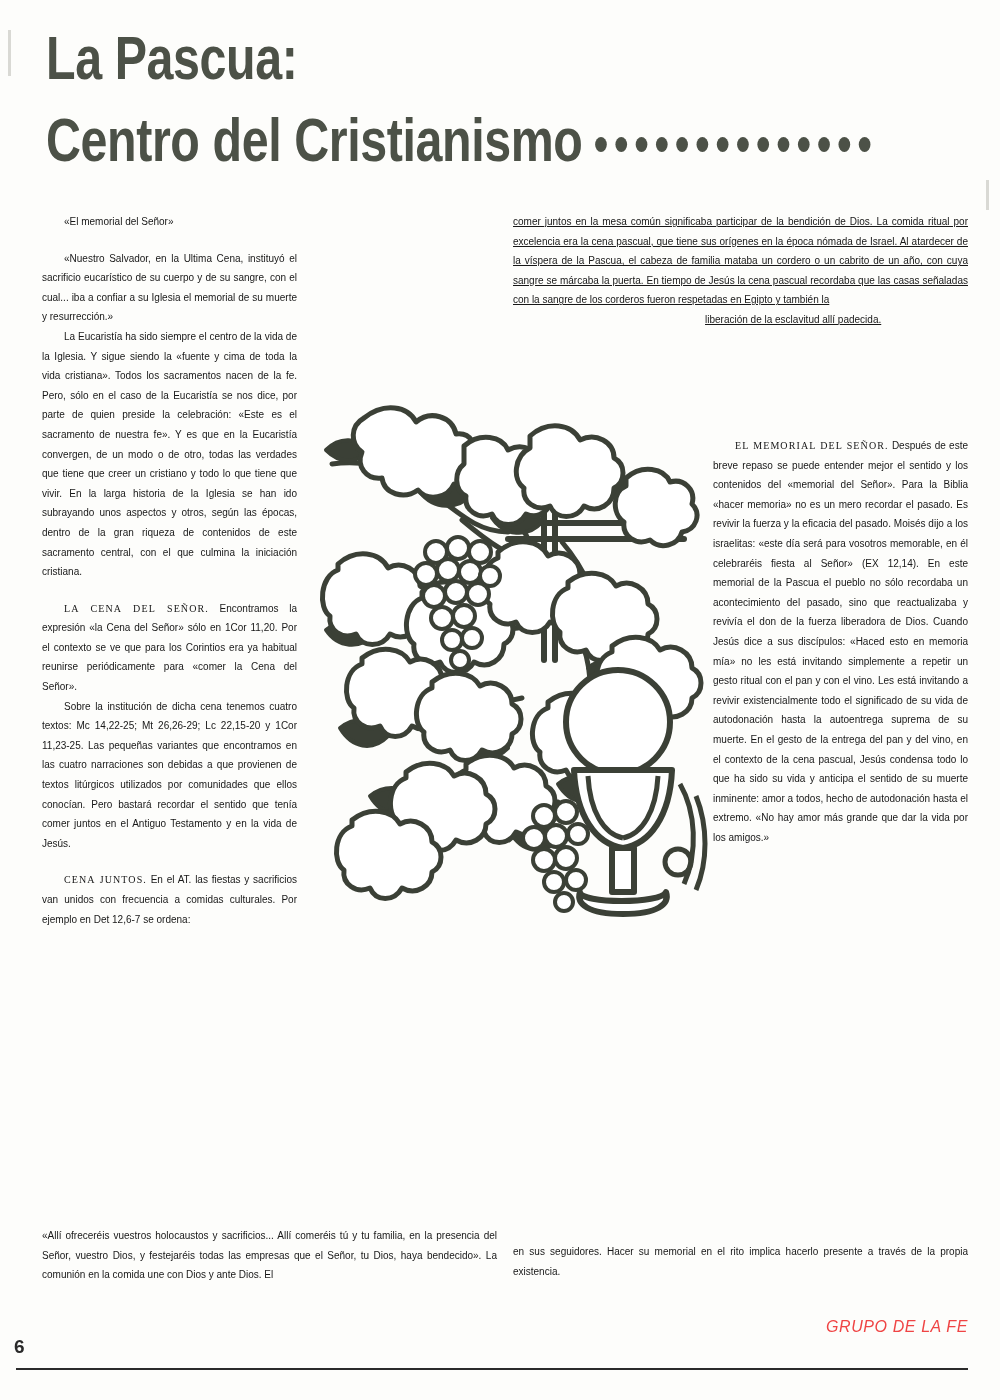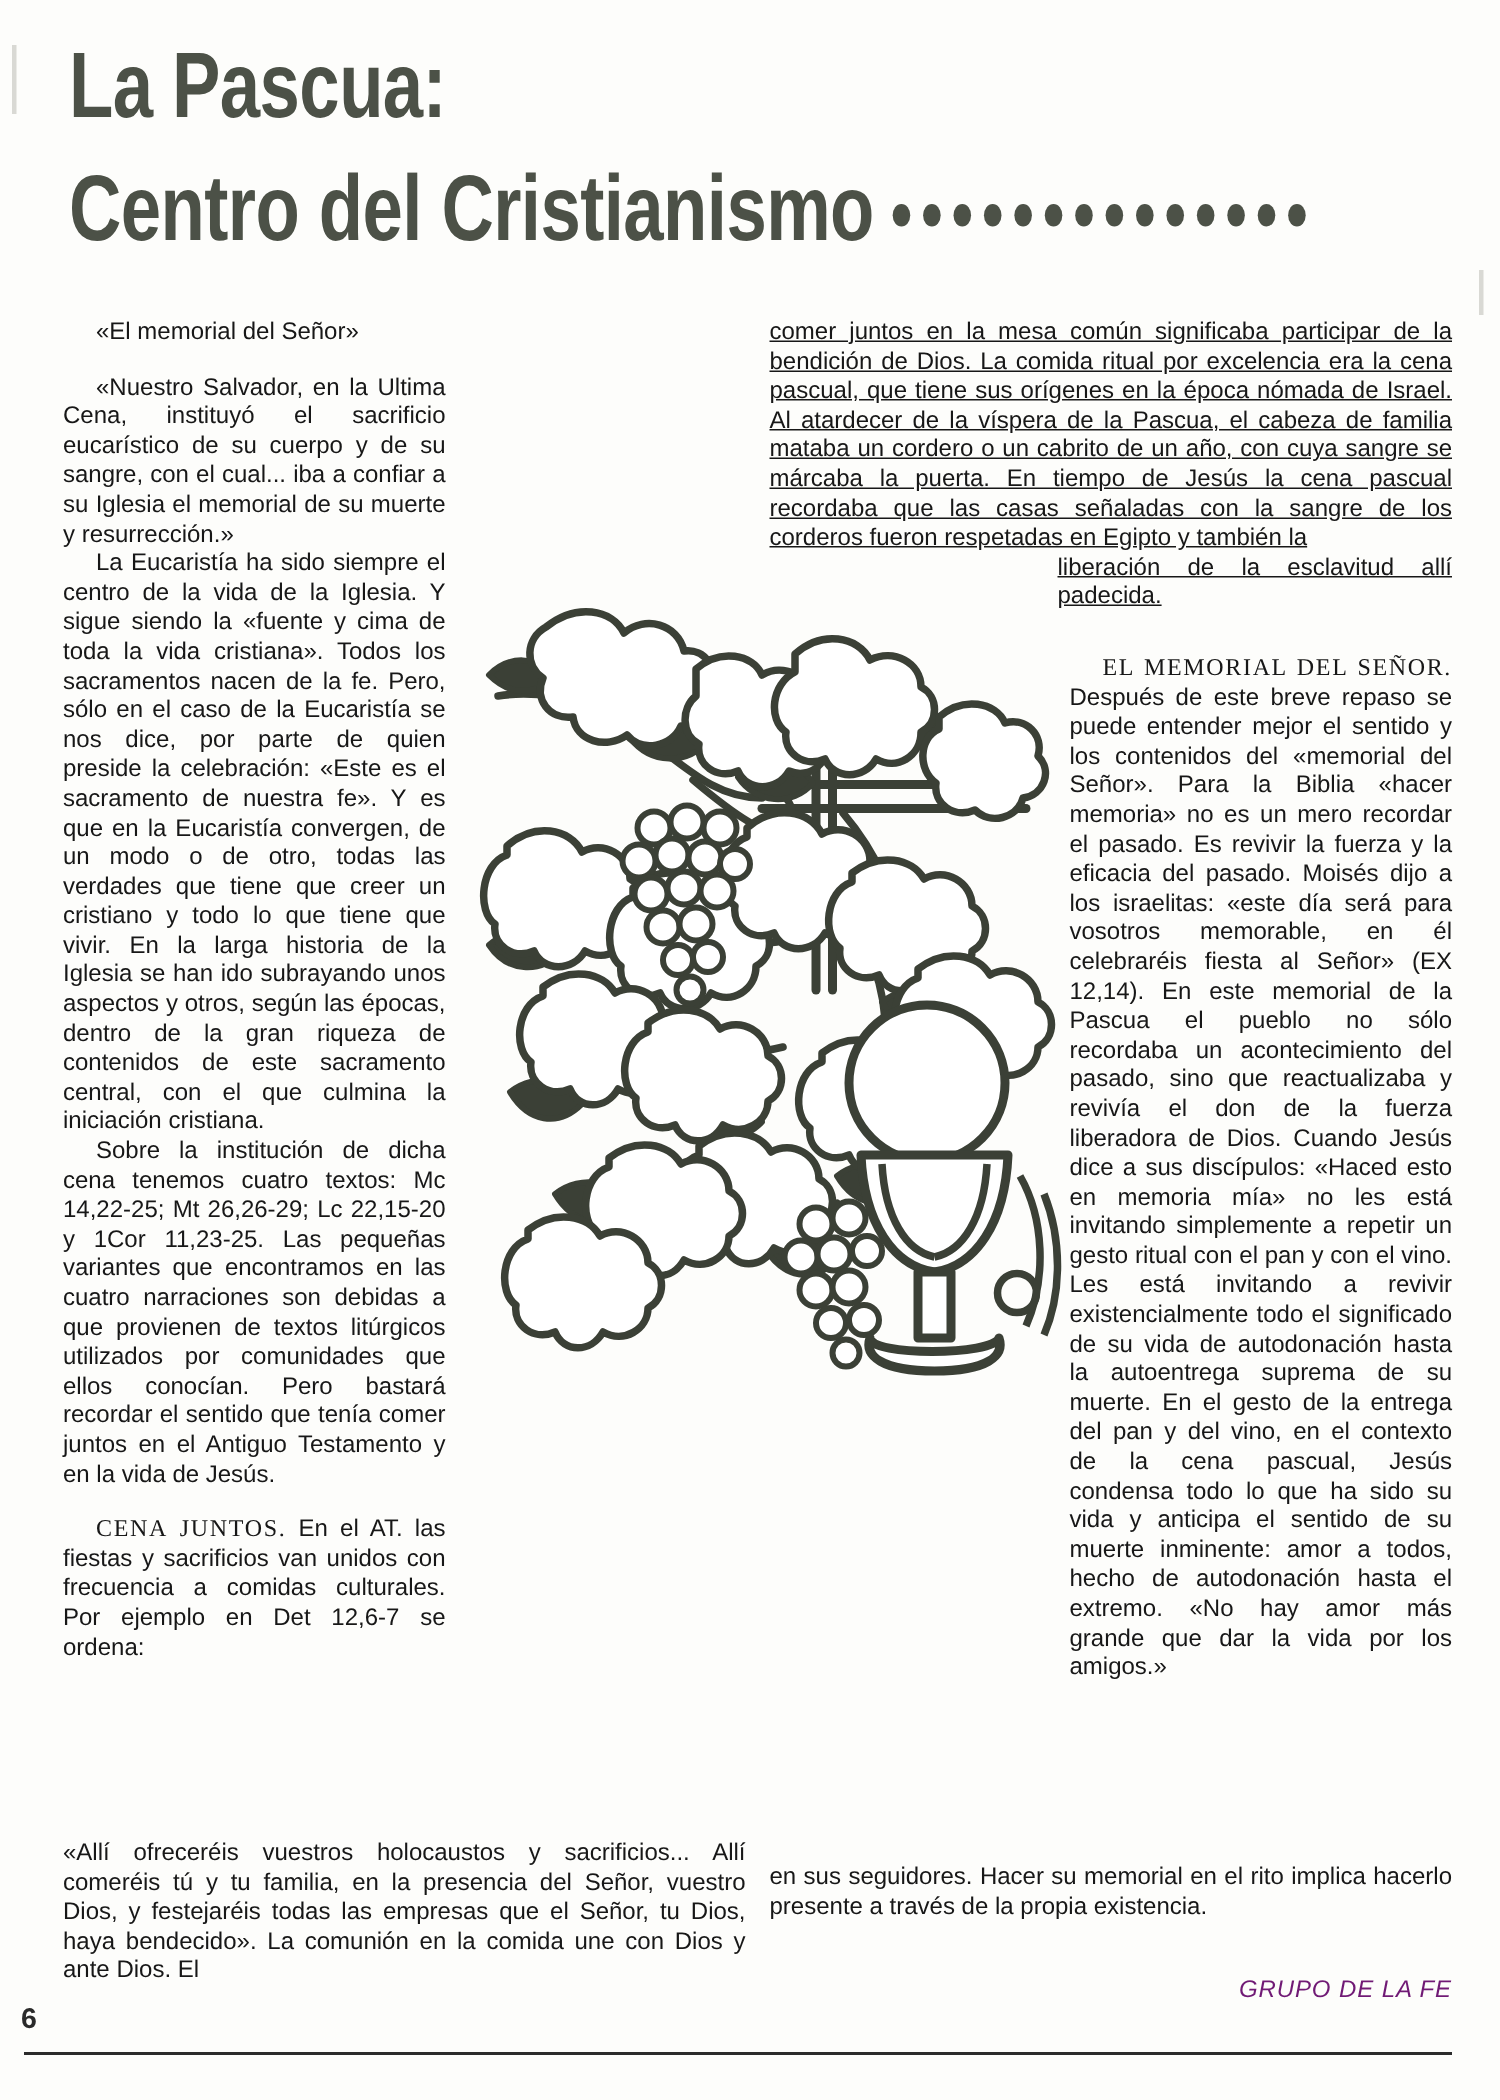--- a/index.html
+++ b/index.html
@@ -59,21 +59,21 @@
     width: 15px;
     height: 15px;
     border-radius: 50%;
     background: #4c5147;
     margin-right: 11px;
   }
 
   
   .bodytext {
     font-family: "Liberation Sans", sans-serif;
-    font-size: 16px;
+    font-size: 10px;
     line-height: 19.6px;
     color: #171717;
     text-align: justify;
     -webkit-hyphens: none;
     hyphens: none;
   }
   .bodytext p { margin: 0; }
   .indent { text-indent: 22px; }
   .smallcaps-lead { letter-spacing: 1.1px; font-family: Liberation Serif, serif; }
 
@@ -123,21 +123,21 @@
   .byline {
     position: absolute;
     left: 513px;
     top: 1318px;
     width: 455px;
     text-align: right;
     font-family: "Liberation Sans", sans-serif;
     font-style: italic;
     font-size: 16px;
     letter-spacing: 0.6px;
-    color: #701a75;
+    color: #ef4444;
   }
 
   
   .illustration {
     position: absolute;
     left: 312px;
     top: 392px;
     width: 396px;
     height: 566px;
   }
@@ -201,20 +201,21 @@
     <div class="title-line title-line-2">
       <span>Centro del Cristianismo</span>
       <span class="dot-leader" id="dot-leader"><i style="background: rgb(76, 81, 71);"></i><i style="background: rgb(76, 81, 71);"></i><i style="background: rgb(76, 81, 71);"></i><i style="background: rgb(76, 81, 71);"></i><i style="background: rgb(76, 81, 71);"></i><i style="background: rgb(76, 81, 71);"></i><i style="background: rgb(76, 81, 71);"></i><i style="background: rgb(76, 81, 71);"></i><i style="background: rgb(76, 81, 71);"></i><i style="background: rgb(76, 81, 71);"></i><i style="background: rgb(76, 81, 71);"></i><i style="background: rgb(76, 81, 71);"></i><i style="background: rgb(76, 81, 71);"></i><i style="background: rgb(76, 81, 71);"></i></span>
     </div>
   </div>
 
   <div class="col-left bodytext">
     <p class="kicker">«El memorial del Señor»</p>
     <p class="indent">«Nuestro Salvador, en la Ultima Cena, instituyó el sacrificio eucarístico de su cuerpo y de su sangre, con el cual... iba a confiar a su Iglesia el memorial de su muerte y resurrección.»</p>
     <p class="indent">La Eucaristía ha sido siempre el centro de la vida de la Iglesia. Y sigue siendo la «fuente y cima de toda la vida cristiana». Todos los sacramentos nacen de la fe. Pero, sólo en el caso de la Eucaristía se nos dice, por parte de quien preside la celebración: «Este es el sacramento de nuestra fe». Y es que en la Eucaristía convergen, de un modo o de otro, todas las verdades que tiene que creer un cristiano y todo lo que tiene que vivir. En la larga historia de la Iglesia se han ido subrayando unos aspectos y otros, según las épocas, dentro de la gran riqueza de contenidos de este sacramento central, con el que culmina la iniciación cristiana.</p>
+    <p class="indent" style="margin-top:17px"><span class="smallcaps-lead">LA CENA DEL SEÑOR.</span><span> Encontramos la expresión «la Cena del Señor» sólo en 1Cor 11,20. Por el contexto se ve que para los Corintios era ya habitual reunirse periódicamente para «comer la Cena del Señor».</span></p>
     <p class="indent">Sobre la institución de dicha cena tenemos cuatro textos: Mc 14,22-25; Mt 26,26-29; Lc 22,15-20 y 1Cor 11,23-25. Las pequeñas variantes que encontramos en las cuatro narraciones son debidas a que provienen de textos litúrgicos utilizados por comunidades que ellos conocían. Pero bastará recordar el sentido que tenía comer juntos en el Antiguo Testamento y en la vida de Jesús.</p>
     <p class="indent" style="margin-top:17px"><span class="smallcaps-lead">CENA JUNTOS.</span><span> En el AT. las fiestas y sacrificios van unidos con frecuencia a comidas culturales. Por ejemplo en Det 12,6-7 se ordena:</span></p>
   </div>
 
   <div class="left-wide bodytext">
     <p>«Allí ofreceréis vuestros holocaustos y sacrificios... Allí comeréis tú y tu familia, en la presencia del Señor, vuestro Dios, y festejaréis todas las empresas que el Señor, tu Dios, haya bendecido». La comunión en la comida une con Dios y ante Dios. El</p>
   </div>
 
   <div class="col-right-top bodytext">
     <p>comer juntos en la mesa común significaba participar de la bendición de Dios. La comida ritual por excelencia era la cena pascual, que tiene sus orígenes en la época nómada de Israel. Al atardecer de la víspera de la Pascua, el cabeza de familia mataba un cordero o un cabrito de un año, con cuya sangre se márcaba la puerta. En tiempo de Jesús la cena pascual recordaba que las casas señaladas con la sangre de los corderos fueron respetadas en Egipto y también la</p>

